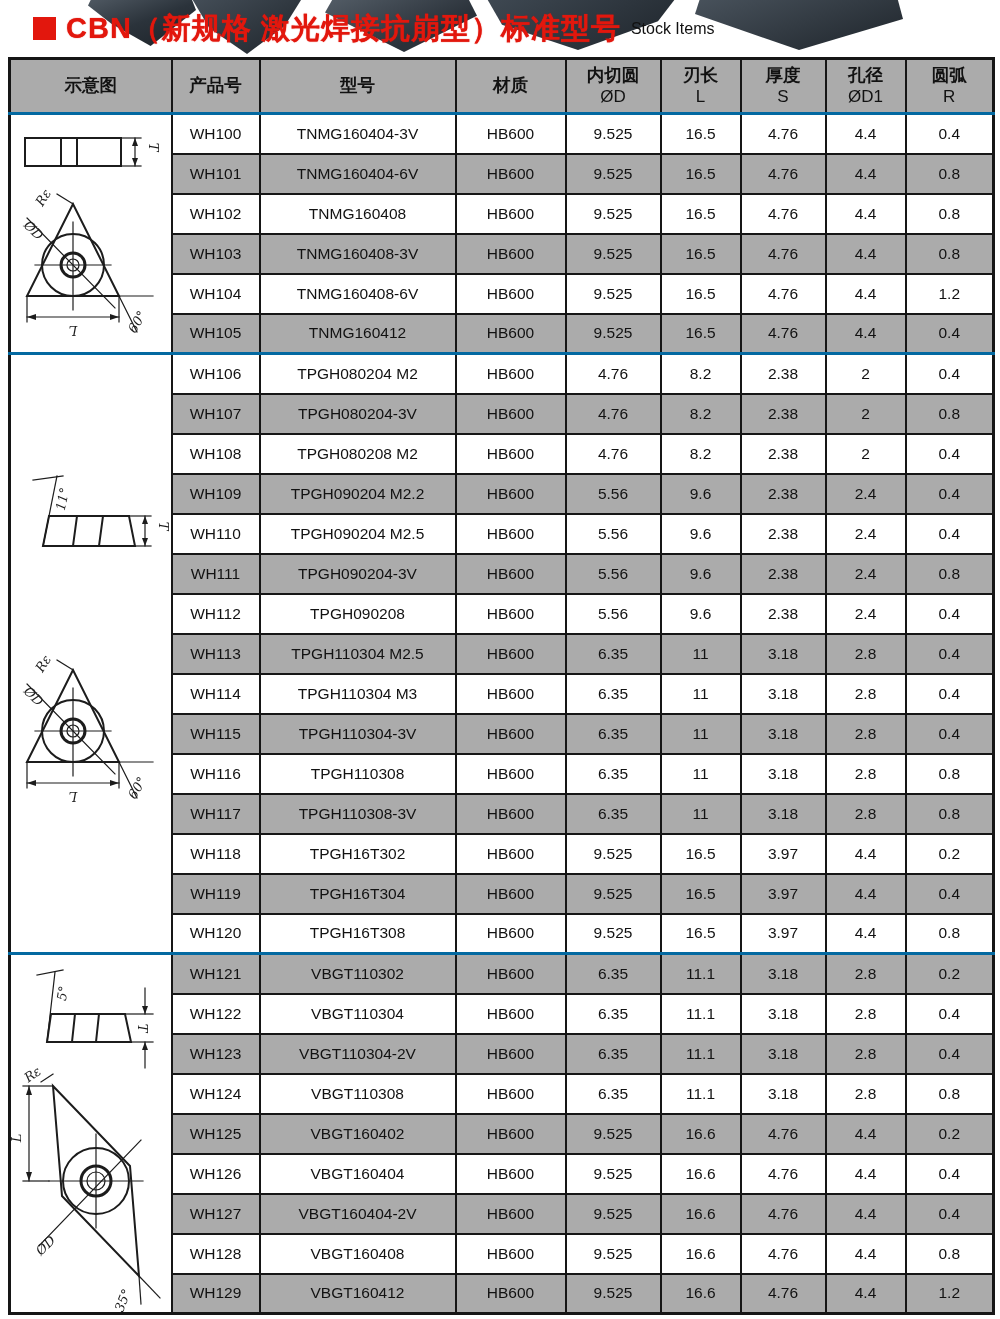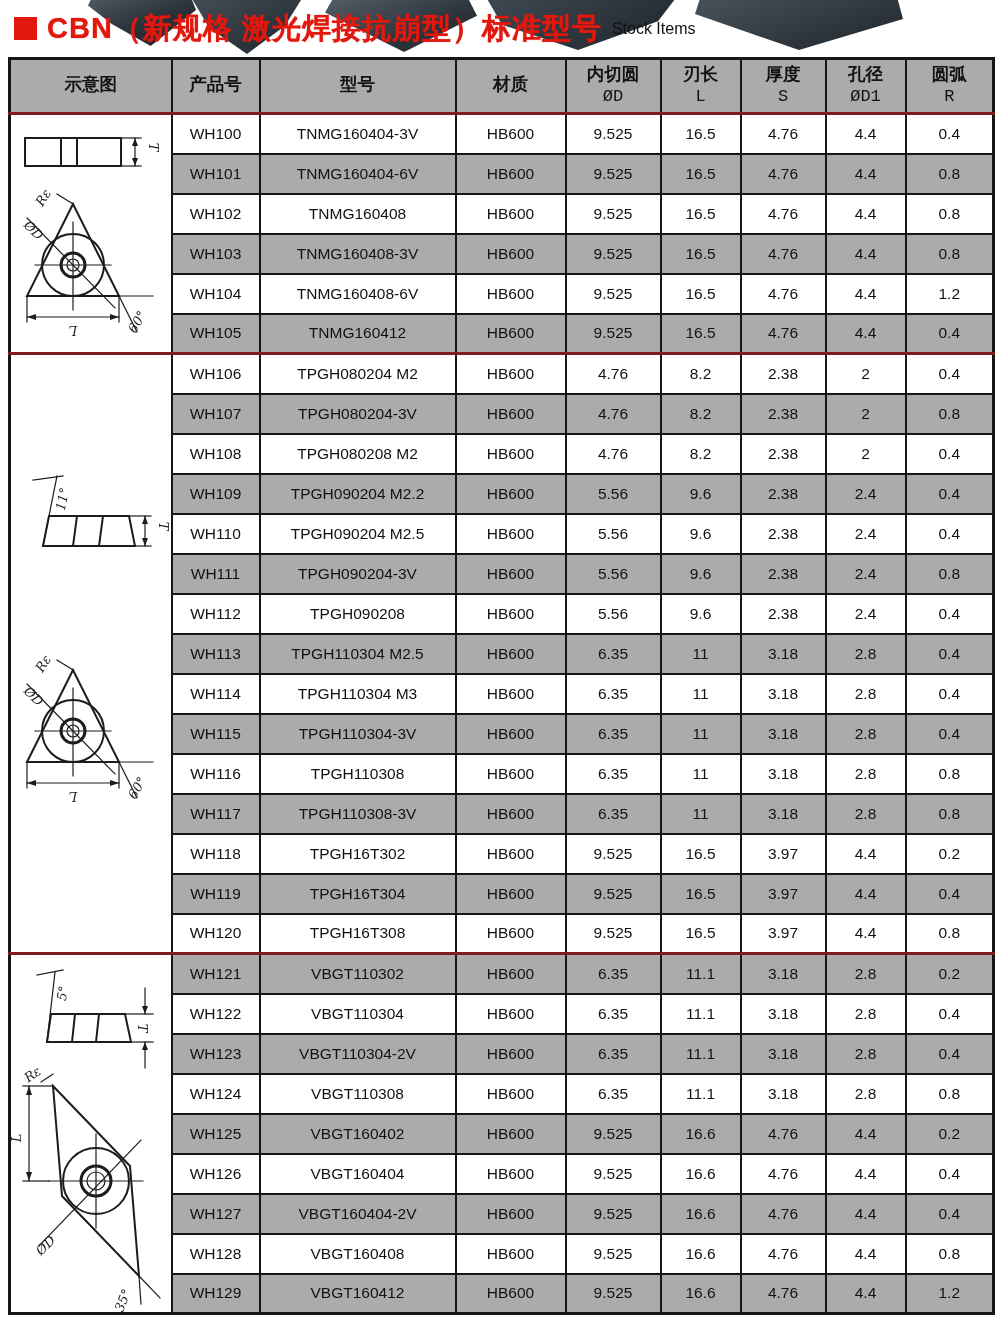--- a/index.html
+++ b/index.html
@@ -19,39 +19,39 @@
   .p3 { left:325px; top:-14px; width:152px; height:66px;
         background:linear-gradient(155deg,#5a646e 0%,#2a3139 70%);
         clip-path:polygon(10% 0,90% 0,100% 45%,52% 100%,0 40%); }
   .p4 { left:482px; top:-10px; width:200px; height:60px;
         background:linear-gradient(150deg,#414b55 0%,#232a31 85%);
         clip-path:polygon(0 0,100% 0,88% 52%,48% 100%,10% 58%); }
   .p5 { left:695px; top:-12px; width:208px; height:62px;
         background:linear-gradient(160deg,#4c5660 0%,#272e35 80%);
         clip-path:polygon(4% 0,96% 0,100% 50%,50% 100%,0 42%); }
   .title-row { position:relative; z-index:1; display:flex; align-items:center;
-               height:100%; padding-left:14px; }
+               height:100%; padding-left:33px; }
   .title-bullet { width:23px; height:23px; background:#e2170d; margin-right:10px; flex:none; }
   .title-red   { color:#e2170d; font-weight:bold; font-size:29px; letter-spacing:1px;
                  white-space:nowrap; text-shadow:0 0 1px #e2170d; }
   .title-black { color:#111; font-size:16px; margin-left:10px; white-space:nowrap; }
 
   
   table { border-collapse:collapse; table-layout:fixed; width:984px; margin-left:8px;
           border:3px solid #161616; }
   th, td { border:2px solid #161616; text-align:center; vertical-align:middle;
            padding:0; overflow:hidden; color:#121212; }
   thead tr { height:55px; }
-  thead th { background:#ababab;font-family:Liberation Mono, monospace; }
+  thead th { background:#ababab; }
   tbody tr { height:40px; }
   .h1 { font-weight:bold; font-size:17.5px; line-height:1.25; }
   .h2 { font-weight:normal; font-size:17px; line-height:1.15; }
   tbody td { font-size:15.5px; font-weight:400; background:#ffffff; }
   tr.odd td { background:#ababab; }
-  tr.group-start td { border-top:3px solid #7f1d1d; }
+  tr.group-start td { border-top:3px solid #0369a1; }
   td.schematic-cell { background:#ffffff !important; vertical-align:middle; }
 
   
   svg { display:block; margin:0 auto; }
   .ln  { stroke:#1c1c1c; stroke-width:2;   fill:none; stroke-linecap:square; }
   .lt  { stroke:#1c1c1c; stroke-width:1.2; fill:none; stroke-linecap:square; }
   .lb  { stroke:#1c1c1c; stroke-width:3;   fill:none; }
   .ar  { fill:#1c1c1c; stroke:none; }
   svg text { font-family:"DejaVu Serif","Liberation Serif",serif; font-style:italic;
              font-size:13px; fill:#1c1c1c; }

